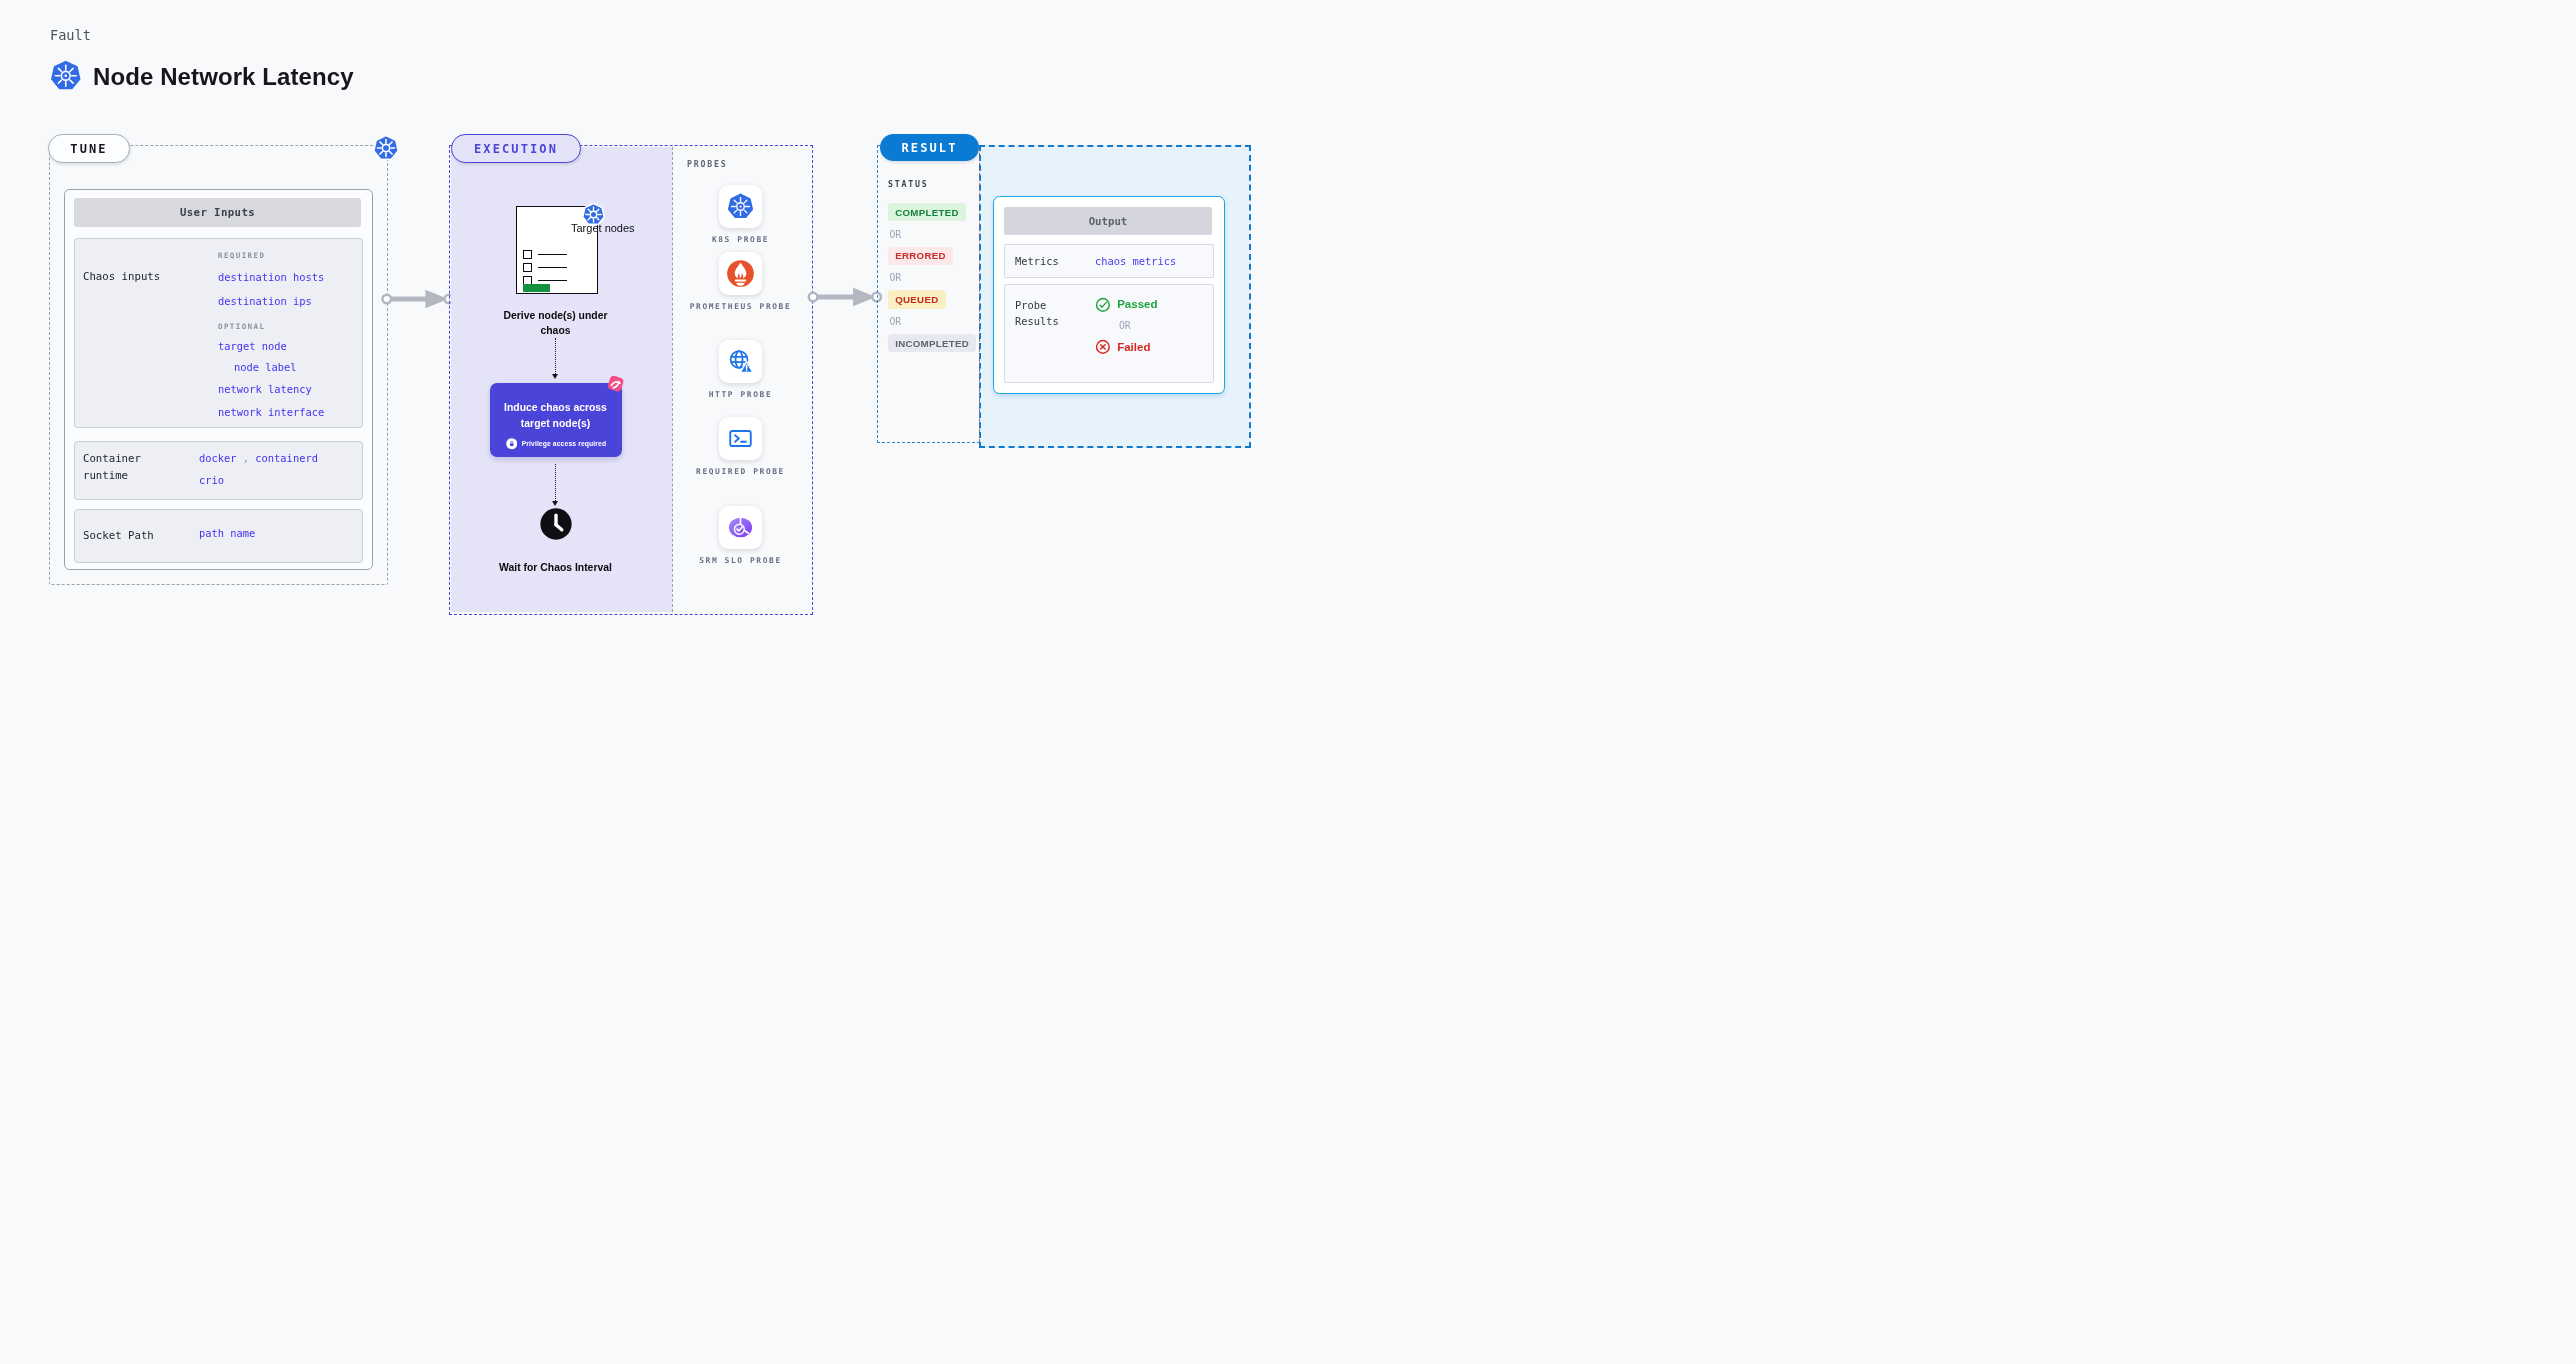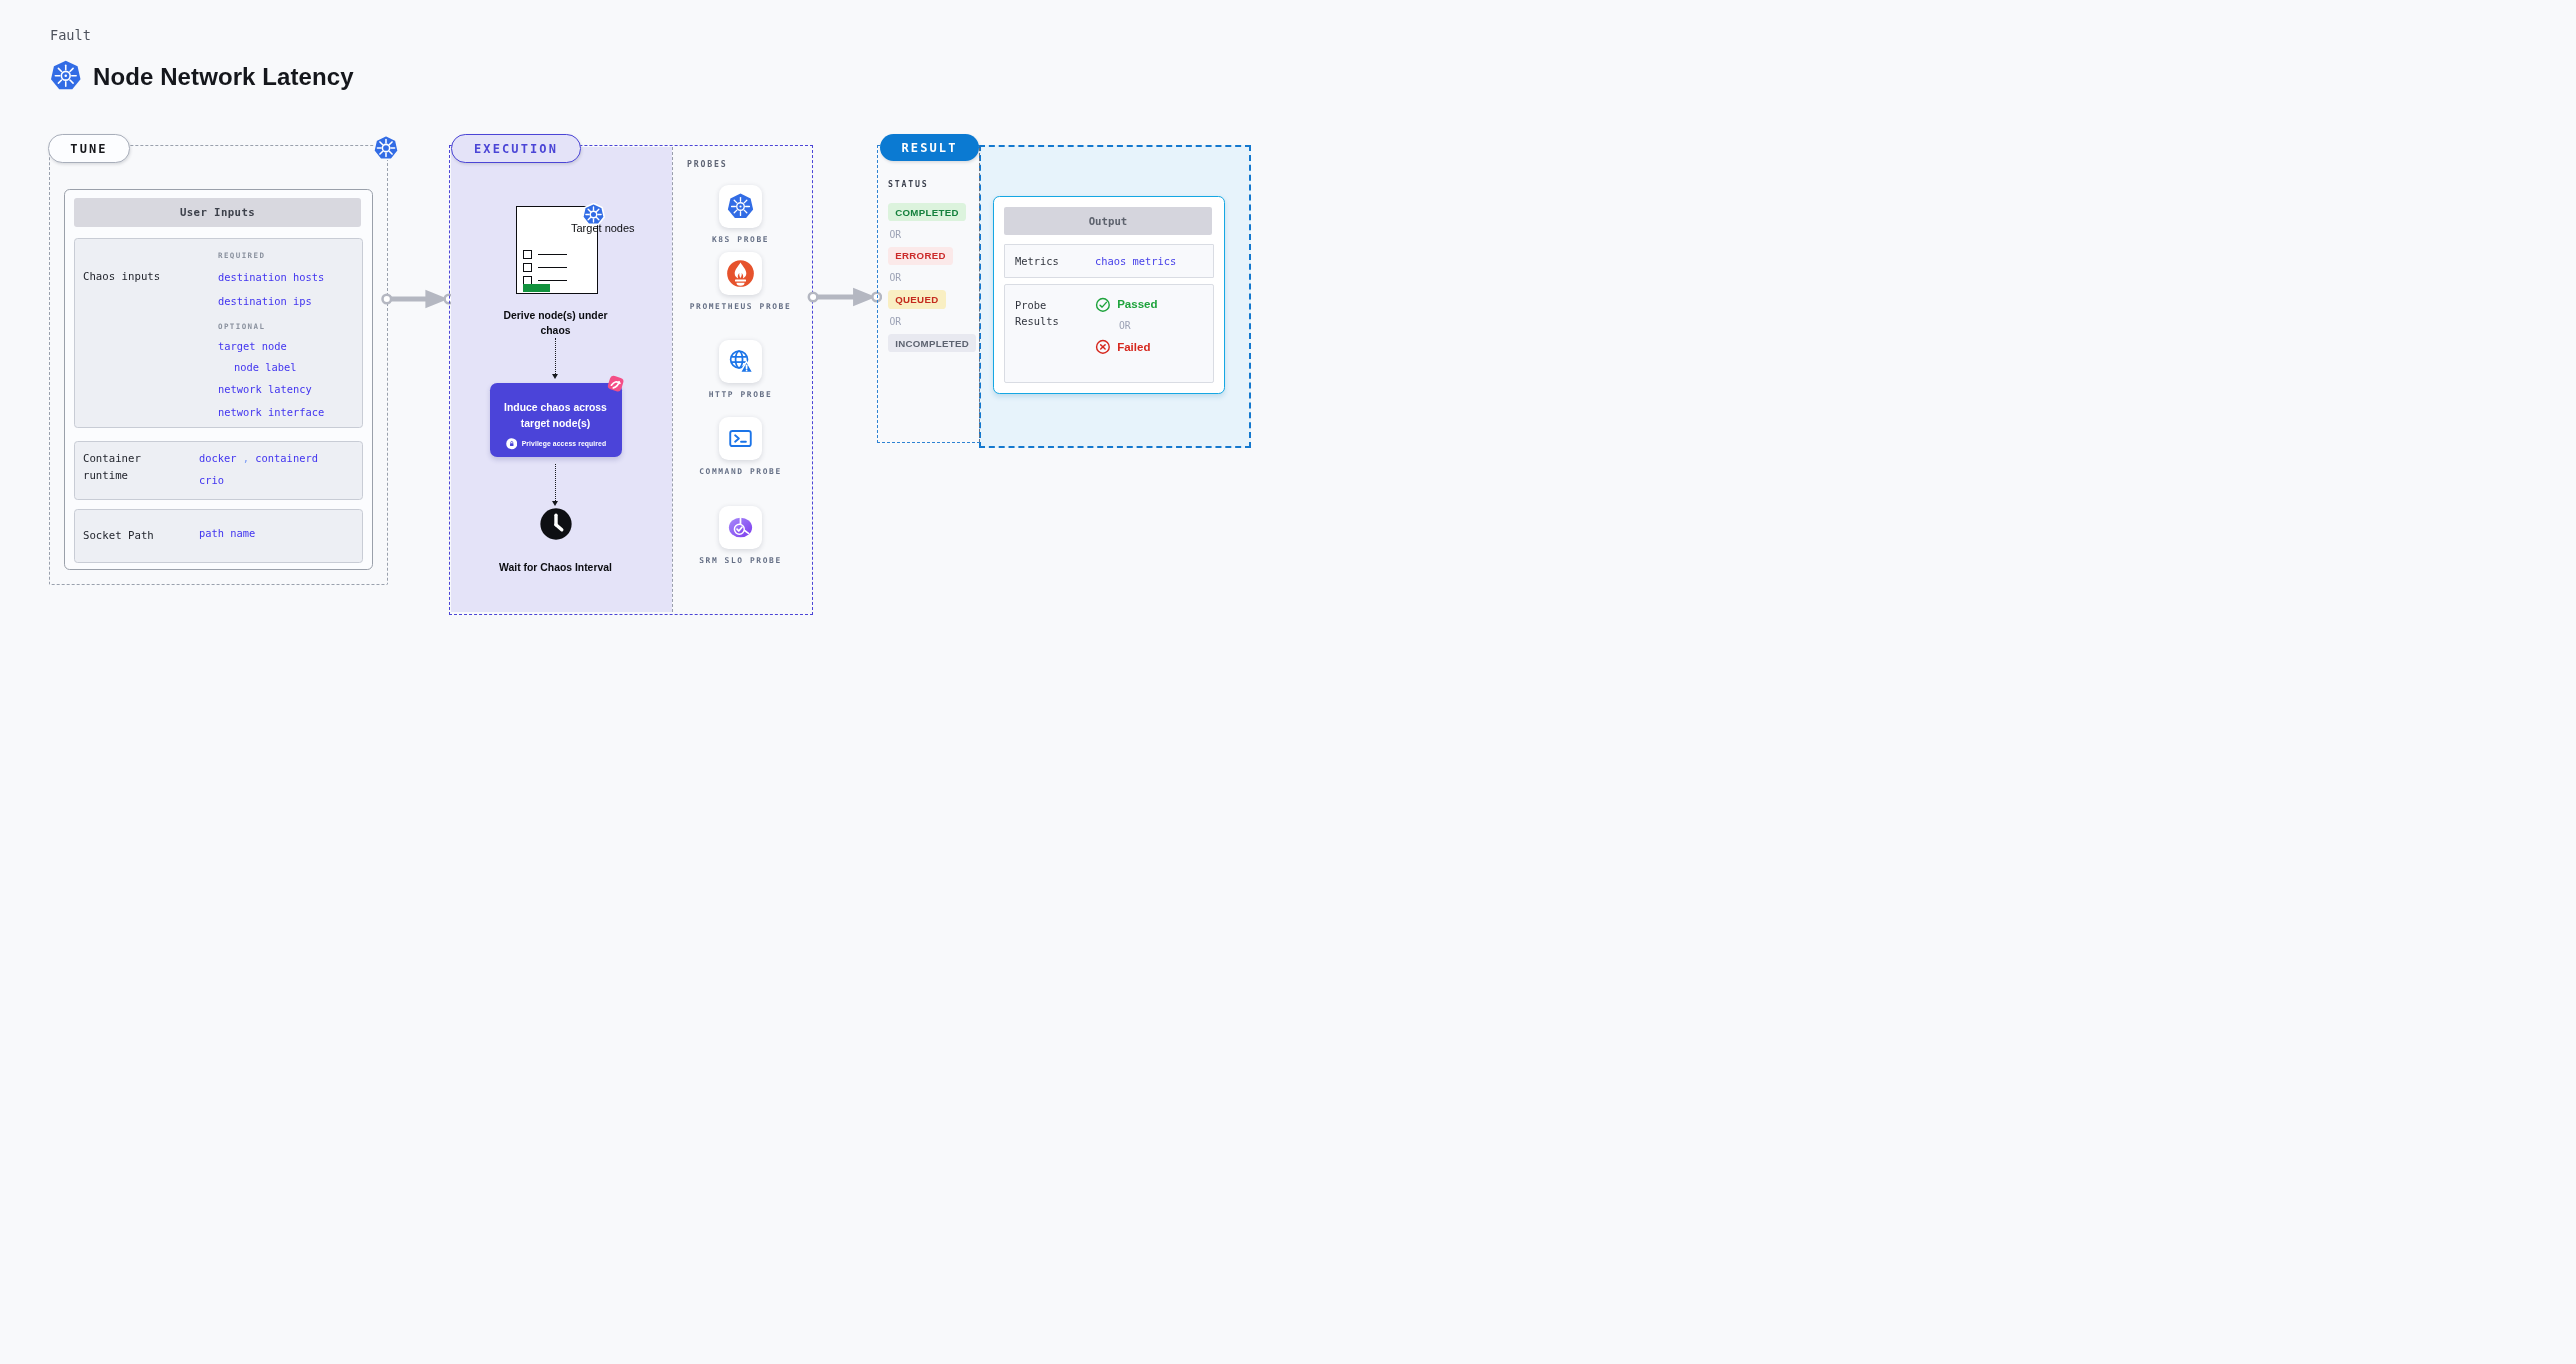--- a/index.html
+++ b/index.html
@@ -319,21 +319,21 @@
   <div class="probe-item" style="top:417px;">
     <div class="probe-card">
       <svg width="27" height="27" viewBox="0 0 100 100">
         <g fill="none" stroke="#1B74E8" stroke-width="7" stroke-linecap="round" stroke-linejoin="round">
           <path d="M20,22 h60 a8,8 0 0 1 8,8 v40 a8,8 0 0 1 -8,8 h-60 a8,8 0 0 1 -8,-8 v-40 a8,8 0 0 1 8,-8 Z"></path>
           <polyline points="30,38 44,50 30,62"></polyline>
           <line x1="52" y1="62" x2="70" y2="62"></line>
         </g>
       </svg>
     </div>
-    <div class="probe-label mono">COMMAND PROBE</div>
+    <div class="probe-label mono">REQUIRED PROBE</div>
   </div>
 
   <div class="probe-item" style="top:506px;">
     <div class="probe-card">
       <svg width="29" height="29" viewBox="0 0 100 100">
         <defs>
           <linearGradient id="sloGrad" x1="0" y1="0" x2="1" y2="1">
             <stop offset="0" stop-color="#A78BFA"></stop>
               <stop offset="1" stop-color="#7C3AED"></stop>
           </linearGradient>

